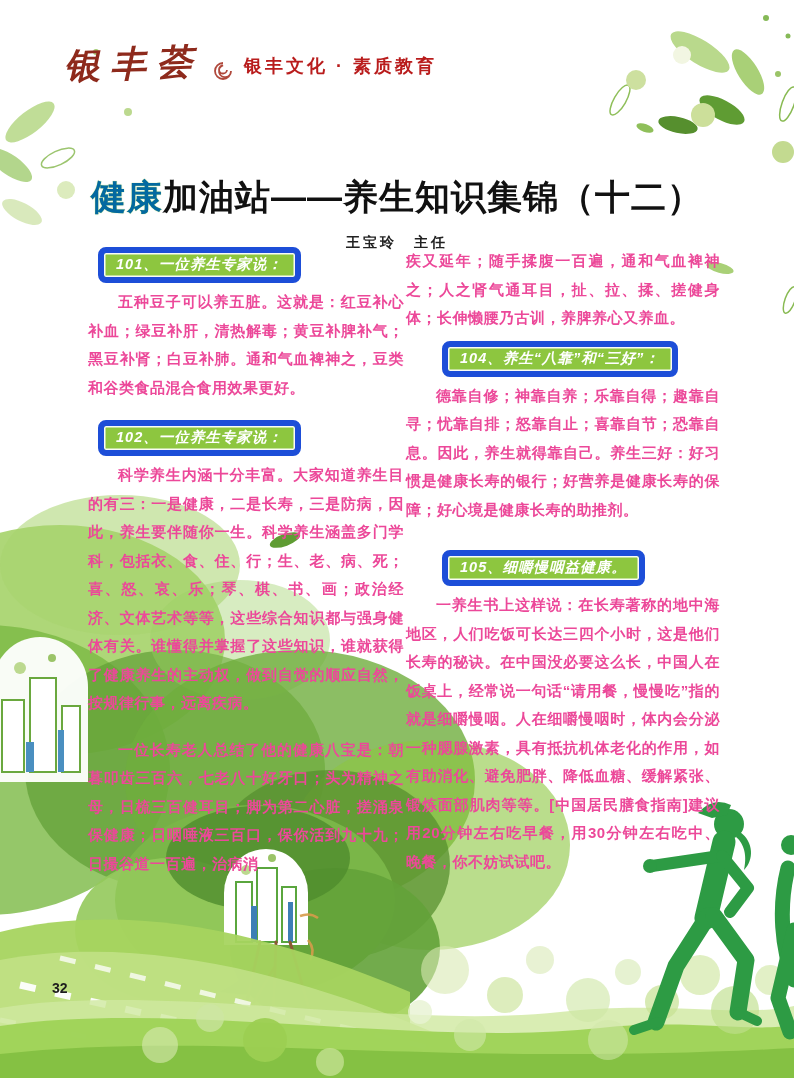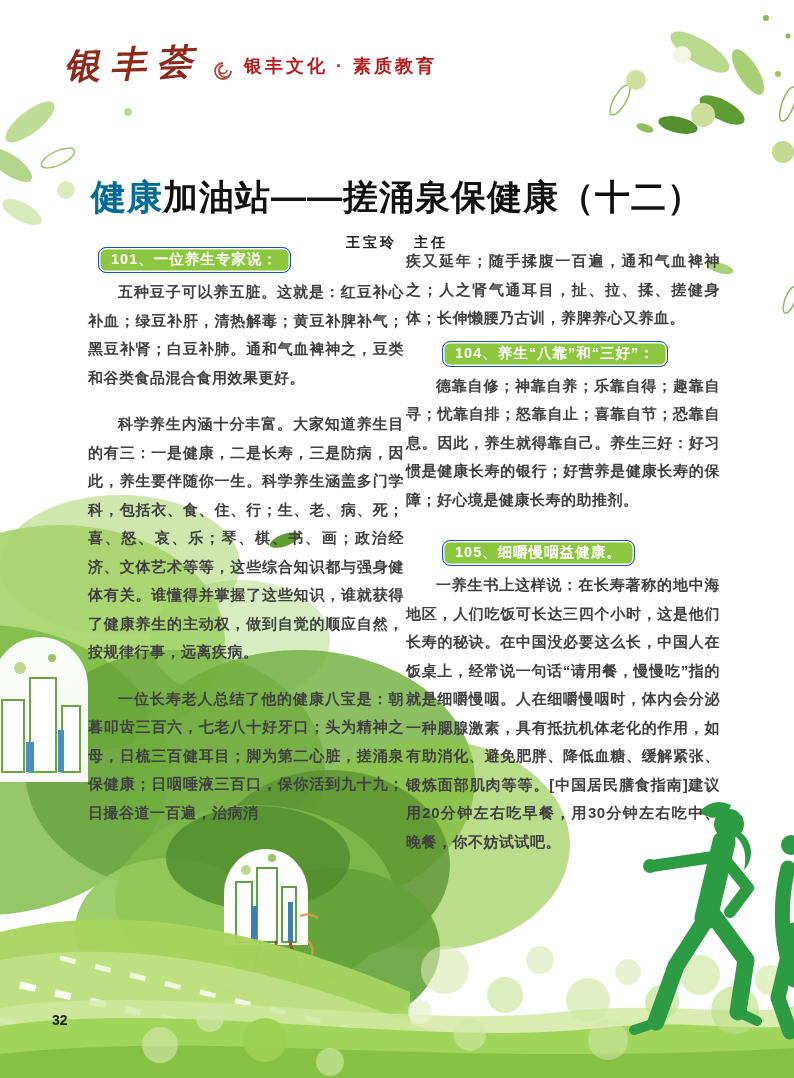--- a/index.html
+++ b/index.html
@@ -17,29 +17,29 @@
   .title{font-size:35px;font-weight:bold;color:#111;letter-spacing:1px;line-height:1.2;}
   .title .hl{color:#0369a1;text-shadow:0 0 1px #8dc63f;}
   .byline{margin-top:16px;font-size:14px;font-weight:bold;color:#222;letter-spacing:3px;}
   
   .col{position:absolute;top:247px;z-index:2;}
   .col-left{left:88px;width:316px;}
   .col-right{left:406px;width:314px;}
   .section{margin-top:18px;}
   .section:first-child{margin-top:0;}
   .pill{display:inline-block;background:#8dc63f;color:#fff;font-size:14.5px;font-weight:bold;
-     padding:2px 12px 3px;border-radius:8px;border:1px solid #1d4ed8;
-     box-shadow:inset 0 0 0 1.5px rgba(255,255,255,.95);letter-spacing:1px;}
+     padding:2px 12px 3px;border-radius:8px;border:6px solid #1d4ed8;
+     box-shadow:inset 0 0 0 1.5px rgba(255,255,255,.95);letter-spacing:1px;font-style:italic;}
   .indent-l{margin-left:10px;}
   .indent-r{margin-left:36px;}
-  .body-p{margin:5px 0 0;font-size:15px;line-height:28.5px;color:#404040;font-weight:600;
+  .body-p{margin:5px 0 0;font-size:15px;line-height:28.5px;color:#ec4899;font-weight:600;
      text-align:justify;text-indent:2em;letter-spacing:.5px;}
   .no-indent{text-indent:0;}
   
-  .page-num{position:absolute;left:52px;top:1012px;z-index:4;font-size:14px;color:#1d1d1d;font-weight:bold;}
+  .page-num{position:absolute;left:52px;top:980px;z-index:4;font-size:14px;color:#1d1d1d;font-weight:bold;}
 </style>
 </head>
 <body>
 
 <div class="page">
 
   <svg class="decor" width="794" height="1078" viewBox="0 0 794 1078">
 
     <g>
       <ellipse cx="30" cy="122" rx="30" ry="11" fill="#b9d98c" opacity=".9" transform="rotate(-38 30 122)"></ellipse>
@@ -181,31 +181,32 @@
   <div class="masthead">
     <span class="logo-script">银丰荟</span>
     <svg width="22" height="22" viewBox="0 0 22 22">
       <path d="M11 3 A 8 8 0 1 0 19 11 A 6 6 0 1 1 11 5.5 A 4 4 0 1 0 15 10" fill="none" stroke="#b0493c" stroke-width="1.8"></path>
     </svg>
     <span class="brand">银丰文化 · 素质教育</span>
   </div>
 
   <div class="title-wrap">
     <div class="title">
-      <span class="hl">健康</span><span>加油站——搓涌泉保健康（十二）</span>
+      <span class="hl">健康</span><span>加油站——养生知识集锦（十二）</span>
     </div>
     <div class="byline">王宝玲　主任</div>
   </div>
 
   <div class="col col-left">
     <div class="section">
       <span class="pill indent-l">101、一位养生专家说：</span>
       <p class="body-p">五种豆子可以养五脏。这就是：红豆补心补血；绿豆补肝，清热解毒；黄豆补脾补气；黑豆补肾；白豆补肺。通和气血裨神之，豆类和谷类食品混合食用效果更好。</p>
     </div>
     <div class="section">
+      <span class="pill indent-l">102、一位养生专家说：</span>
       <p class="body-p">科学养生内涵十分丰富。大家知道养生目的有三：一是健康，二是长寿，三是防病，因此，养生要伴随你一生。科学养生涵盖多门学科，包括衣、食、住、行；生、老、病、死；喜、怒、哀、乐；琴、棋、书、画；政治经济、文体艺术等等，这些综合知识都与强身健体有关。谁懂得并掌握了这些知识，谁就获得了健康养生的主动权，做到自觉的顺应自然，按规律行事，远离疾病。</p>
     </div>
     <div class="section">
       <p class="body-p">一位长寿老人总结了他的健康八宝是：朝暮叩齿三百六，七老八十好牙口；头为精神之母，日梳三百健耳目；脚为第二心脏，搓涌泉保健康；日咽唾液三百口，保你活到九十九；日撮谷道一百遍，治病消</p>
     </div>
   </div>
 
   <div class="col col-right">
     <div class="section">
       <p class="body-p no-indent" style="margin-top:0">疾又延年；随手揉腹一百遍，通和气血裨神之；人之肾气通耳目，扯、拉、揉、搓健身体；长伸懒腰乃古训，养脾养心又养血。</p>

